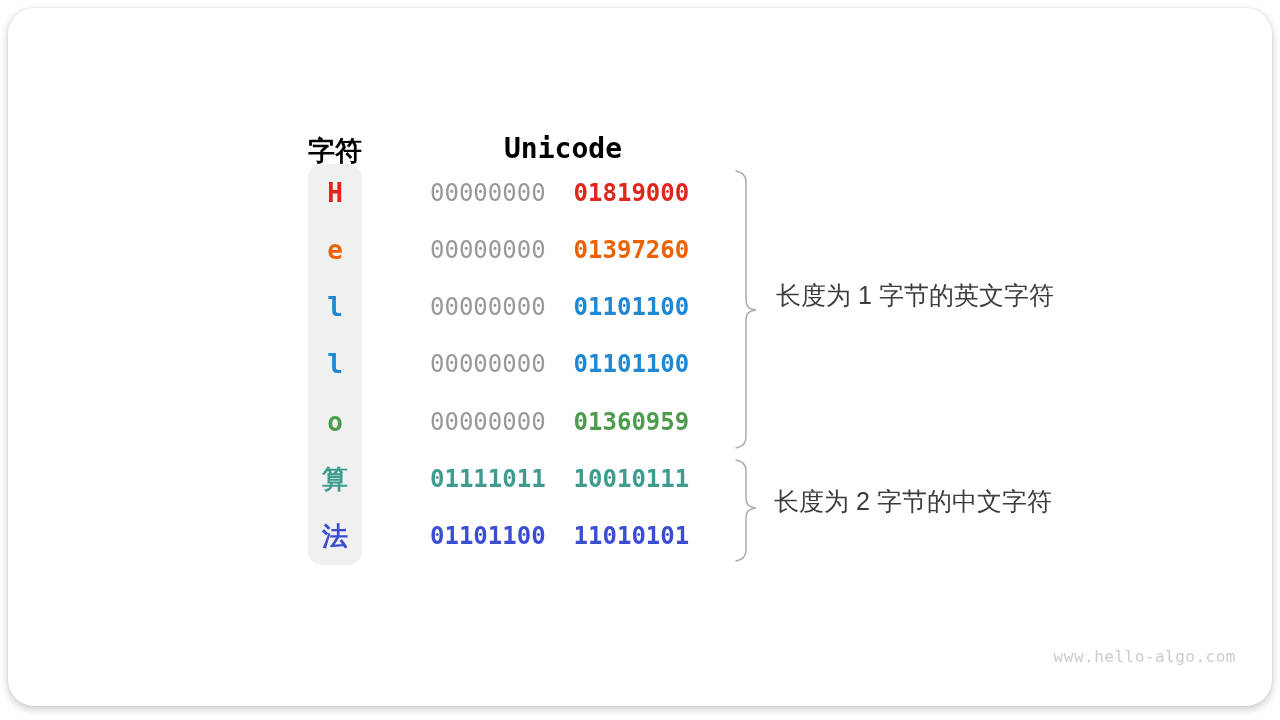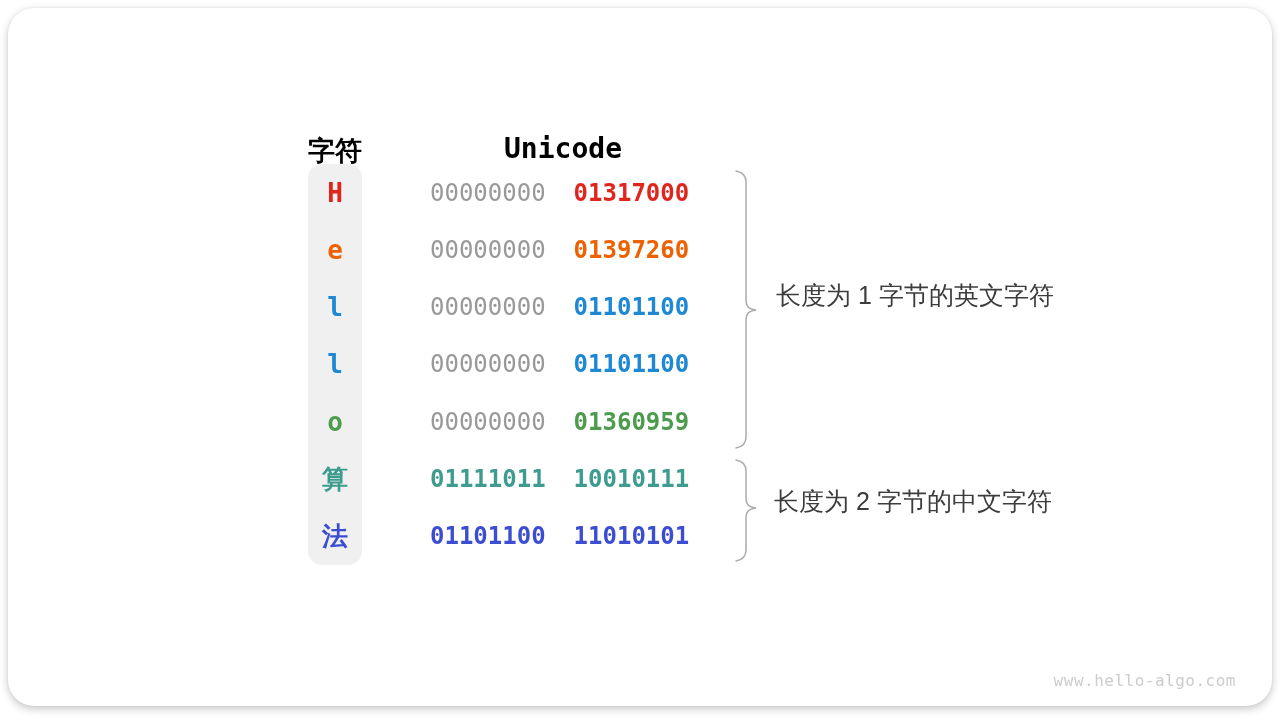--- a/index.html
+++ b/index.html
@@ -80,21 +80,21 @@
     text-align: center;
     color: #3c3c3c;
     font-size: 25px;
     line-height: 31px;
     white-space: nowrap;
   }
   .anno-1 { left: 752px; top: 272px; }
   .anno-2 { left: 750px; top: 478px; }
   .watermark {
     position: absolute;
-    right: 36px; top: 663px;
+    right: 36px; top: 639px;
     font-family: "DejaVu Sans Mono", "Liberation Mono", monospace;
     font-size: 16px;
     color: #cccccc;
     letter-spacing: 0.5px;
   }
 </style>
 </head>
 <body>
 
 <div class="card">
@@ -109,21 +109,21 @@
       <div class="char-cell" style="color: rgb(30, 136, 213);">l</div>
       <div class="char-cell" style="color: rgb(30, 136, 213);">l</div>
       <div class="char-cell" style="color: rgb(77, 155, 77);">o</div>
       <div class="char-cell" style="color: rgb(62, 156, 143);">算</div>
       <div class="char-cell" style="color: rgb(59, 77, 209);">法</div>
     </div>
 
   <div class="bin-col" id="binCol">
       <div class="bin-row">
         <span class="byte" style="color: rgb(153, 153, 153);">00000000</span>
-        <span class="byte bold" style="color: rgb(224, 37, 28);">01317000</span>
+        <span class="byte bold" style="color: rgb(224, 37, 28);">01819000</span>
       </div>
       <div class="bin-row">
         <span class="byte" style="color: rgb(153, 153, 153);">00000000</span>
         <span class="byte bold" style="color: rgb(238, 97, 0);">01397260</span>
       </div>
       <div class="bin-row">
         <span class="byte" style="color: rgb(153, 153, 153);">00000000</span>
         <span class="byte bold" style="color: rgb(30, 136, 213);">01101100</span>
       </div>
       <div class="bin-row">

